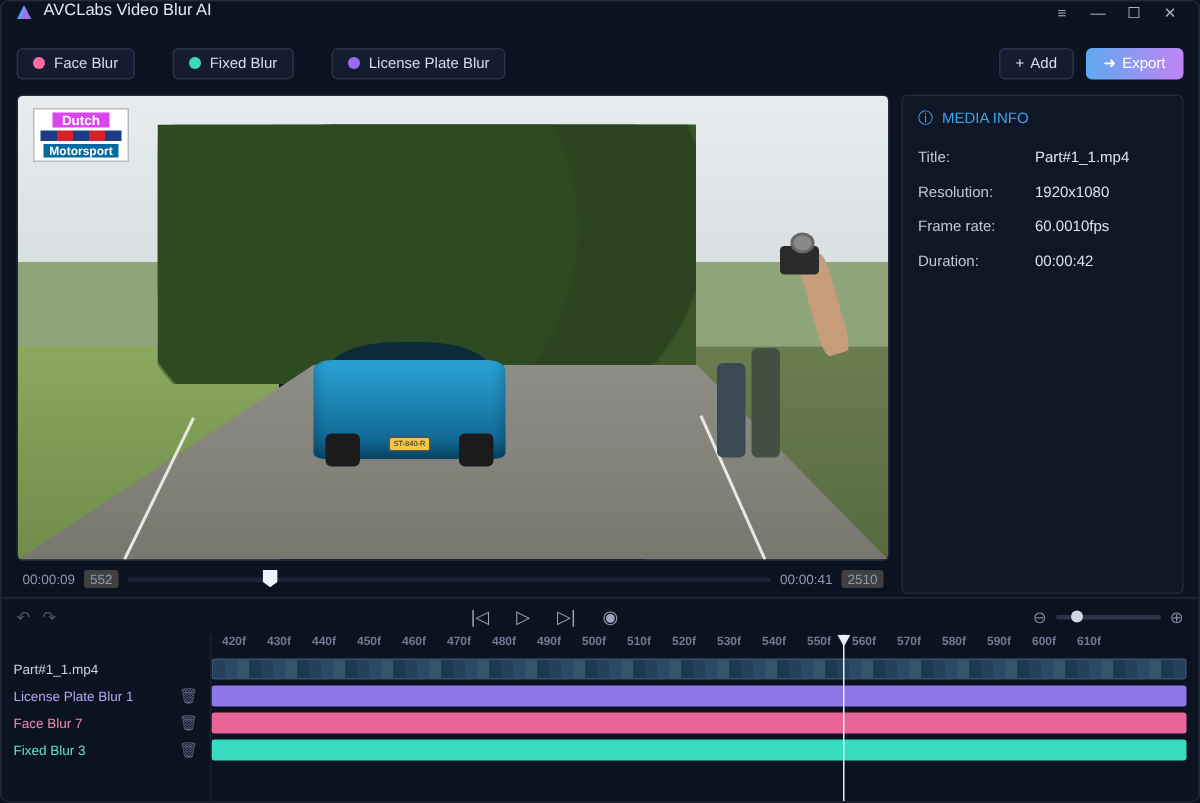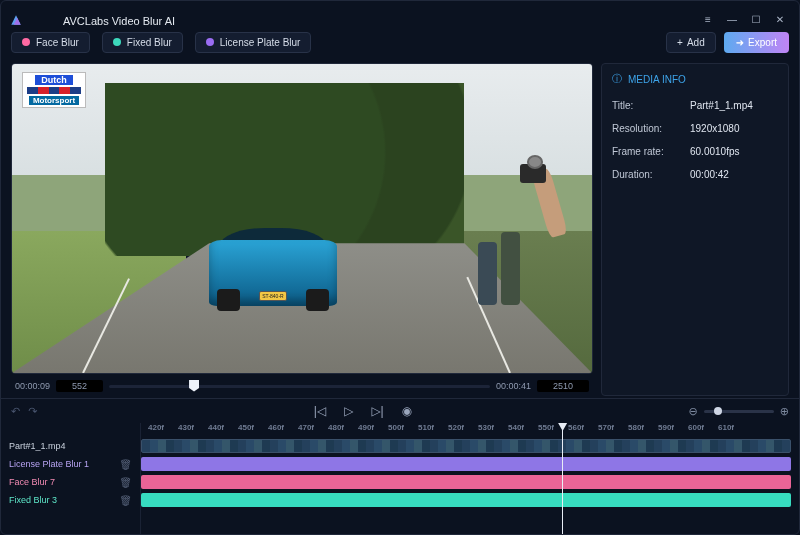--- a/index.html
+++ b/index.html
@@ -1,27 +1,27 @@
 <!DOCTYPE html>
 <html><head>
 <meta charset="utf-8">
 <style>
 * { box-sizing: border-box; margin: 0; padding: 0; }
 html, body { width: 800px; height: 535px; overflow: hidden; font-family: -apple-system, "Segoe UI", sans-serif; background: #0b1220; color: #c8d0dc; font-size: 11px; }
 .window { width: 800px; height: 535px; display: flex; flex-direction: column; background: #0b1220; border: 1px solid #20283a; border-radius: 6px; }
 
 
-.titlebar { height: 26px; display: flex; align-items: flex-end; padding: 0 8px; gap: 34px; }
+.titlebar { height: 26px; display: flex; align-items: flex-start; padding: 0 8px; }
 .app-logo { width: 14px; height: 14px; margin-right: 6px; display: flex; align-items: center; }
 .app-title { font-size: 11px; color: #e4e9f0; }
 .win-ctrl { margin-left: auto; display: flex; gap: 2px; }
 .win-btn { width: 22px; height: 16px; display: flex; align-items: center; justify-content: center; color: #aab4c6; cursor: pointer; font-size: 10px; }
 
 
-.toolbar { height: 30px; display: flex; align-items: center; padding: 0 10px; gap: 12px; }
+.toolbar { height: 30px; display: flex; align-items: center; padding: 0 10px; gap: 25px; }
 .blur-btn { display: flex; align-items: center; gap: 6px; padding: 4px 10px; background: #141d30; border: 1px solid #283248; border-radius: 4px; cursor: pointer; font-size: 10px; color: #d6dde9; }
 .blur-btn .dot { width: 8px; height: 8px; border-radius: 50%; }
 .right-actions { margin-left: auto; display: flex; gap: 8px; }
 .add-btn { display: flex; align-items: center; gap: 4px; padding: 4px 10px; background: #141d30; border: 1px solid #283248; border-radius: 4px; cursor: pointer; font-size: 10px; color: #d6dde9; }
 .export-btn { display: flex; align-items: center; gap: 4px; padding: 4px 12px; background: linear-gradient(90deg, #5eaaf0, #c084f5); border: none; border-radius: 4px; cursor: pointer; font-size: 10px; color: #fff; }
 
 
 .main { display: flex; flex: 1; min-height: 0; padding: 6px 10px 2px; gap: 8px; }
 .preview-col { flex: 1; display: flex; flex-direction: column; min-width: 0; }
 .preview-box { flex: 1; background: #0f1726; border: 1px solid #20283a; border-radius: 4px; position: relative; overflow: hidden; }
@@ -45,29 +45,29 @@
 
 .crowd { position: absolute; right: 4%; top: 34%; width: 28%; height: 44%; }
 .arm { position: absolute; right: 6%; top: 0; width: 12%; height: 50%; background: #c59d7b; border-radius: 20%; transform: rotate(-16deg); }
 .camera { position: absolute; right: 14%; top: -4%; width: 16%; height: 14%; background: #2a2a2a; border-radius: 3px; }
 .mic { position: absolute; right: 16%; top: -10%; width: 10%; height: 10%; background: #888; border-radius: 50%; border: 2px solid #666; }
 .person { position: absolute; bottom: 0; width: 12%; height: 54%; background: #425041; border-radius: 4px; }
 .person.p1 { right: 30%; }
 .person.p2 { right: 44%; height: 46%; background: #3a4a55; }
 
 .logo-overlay { position: absolute; top: 8px; left: 10px; width: 64px; height: 36px; background: #fff; border: 1px solid #bbb; font-size: 9px; font-weight: 700; display: flex; flex-direction: column; align-items: center; justify-content: center; color: #fff; }
-.logo-overlay .row1 { background: #1d4ed8; padding: 0 6px; margin: 2px; }
+.logo-overlay .row1 { background: #d946ef; padding: 0 6px; margin: 2px; }
 .logo-overlay .mid { width: 86%; height: 8px; background:
   linear-gradient(90deg, #1c3d86 0 20%, #d6202a 0 40%, #1c3d86 0 60%, #d6202a 0 80%, #1c3d86 0 100%); }
 .logo-overlay .row2 { background: #0369a1; padding: 0 4px; margin: 2px; font-size: 8px; }
 
 .scrub { height: 22px; display: flex; align-items: center; gap: 6px; padding: 2px 4px 0; font-size: 9px; color: #8f9ab0; }
 .scrub .track { flex: 1; height: 3px; background: #1c2438; border-radius: 2px; position: relative; }
 .scrub .handle { position: absolute; left: 21%; top: -5px; width: 10px; height: 12px; background: #eef3fb; clip-path: polygon(0 0, 100% 0, 100% 70%, 50% 100%, 0 70%); }
-.frame-badge { background: #000000; padding: 1px 16px; border-radius: 2px; }
+.frame-badge { background: #404040; padding: 1px 4px; border-radius: 2px; }
 
 
 .side { width: 188px; background: #0f1726; border: 1px solid #20283a; border-radius: 4px; padding: 8px 10px; }
 .side-head { display: flex; align-items: center; gap: 6px; color: #3da4ea; font-size: 10px; margin-bottom: 8px; }
 .info-row { display: flex; font-size: 10px; padding: 6px 0; color: #c0c8d6; }
 .info-row .k { width: 78px; }
 .info-row .v { color: #dfe5ef; }
 
 
 .timeline { height: 136px; display: flex; flex-direction: column; border-top: 1px solid #20283a; }

